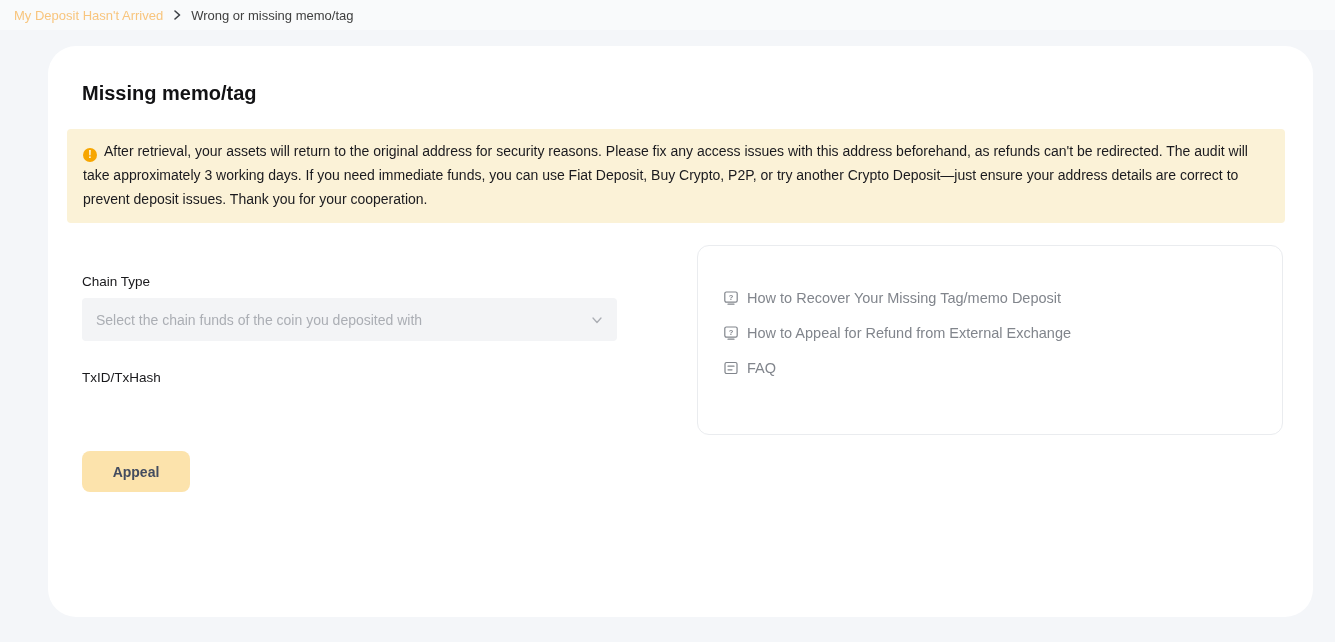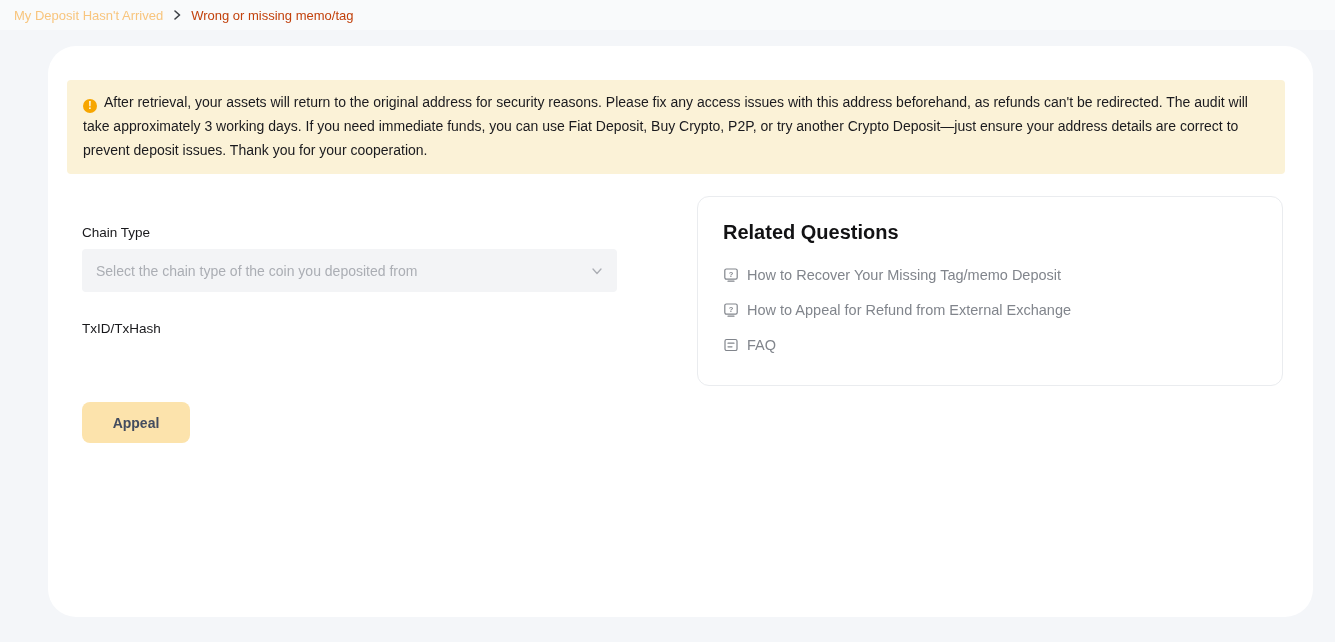--- a/index.html
+++ b/index.html
@@ -13,21 +13,21 @@
   
   .breadcrumb-bar {
     height:30px;
     background:#f9fafb;
     display:flex; align-items:center;
     padding:0 14px;
     font-size:13px;
   }
   .crumb-link { color:#f8c57e; cursor:pointer; }
   .crumb-sep { display:flex; align-items:center; margin:0 9px; }
-  .crumb-current { color:#c2410c; }
+  .crumb-current { color:#404040; }
 
   
   .card {
     margin:16px 22px 0 48px;
     width:1265px; height:571px;
     background:#ffffff;
     border-radius:28px;
     padding:34px 28px 0 34px;
   }
   .page-title {
@@ -120,53 +120,53 @@
   <span class="crumb-sep">
     <svg width="10" height="10" viewBox="0 0 10 10">
         <polyline points="3,1 7.5,5 3,9" fill="none" stroke="#3c4046" stroke-width="1.6" stroke-linecap="round" stroke-linejoin="round"></polyline>
       </svg>
   </span>
   <span class="crumb-current">Wrong or missing memo/tag</span>
 </div>
 
 <div class="card">
 
+  <div class="page-title">Missing memo/tag</div>
 
   <div class="notice">
     <span class="warn-icon">!</span><span>After retrieval, your assets will return to the original address for security reasons. Please fix any access issues with this address beforehand, as refunds can't be redirected. The audit will take approximately 3 working days. If you need immediate funds, you can use Fiat Deposit, Buy Crypto, P2P, or try another Crypto Deposit—just ensure your address details are correct to prevent deposit issues. Thank you for your cooperation.</span>
   </div>
 
   <div class="columns">
 
     <div class="form-col">
 
       <div class="field-group">
       </div>
 
       <div class="field-group">
         <div class="field-label">Chain Type</div>
         <div class="field-box">
-          <span class="placeholder">Select the chain type of the coin you deposited from</span>
+          <span class="placeholder">Select the chain funds of the coin you deposited with</span>
           <span class="chevron">
             <svg width="12" height="12" viewBox="0 0 12 12">
                 <polyline points="2,4 6,8.5 10,4" fill="none" stroke="#abaeb4" stroke-width="1.3" stroke-linecap="round" stroke-linejoin="round"></polyline>
               </svg>
           </span>
         </div>
       </div>
 
       <div class="field-group">
         <div class="field-label">TxID/TxHash</div>
       </div>
 
       <button class="submit-btn">Appeal</button>
     </div>
 
     <div class="related-panel">
-      <div class="related-title">Related Questions</div>
       <div class="related-list">
 
         <div class="related-item">
           <span class="q-icon">
             <svg width="16" height="16" viewBox="0 0 16 16">
               <rect x="1.8" y="2" width="12.4" height="10.2" rx="1.6" fill="none" stroke="#81858c" stroke-width="1.2"></rect>
               <text x="8" y="9.6" font-size="7.5" font-weight="700" fill="#81858c" text-anchor="middle" font-family="Liberation Sans, sans-serif">?</text>
               <line x1="5" y1="14.2" x2="11" y2="14.2" stroke="#81858c" stroke-width="1.2" stroke-linecap="round"></line>
             </svg>
           </span>

